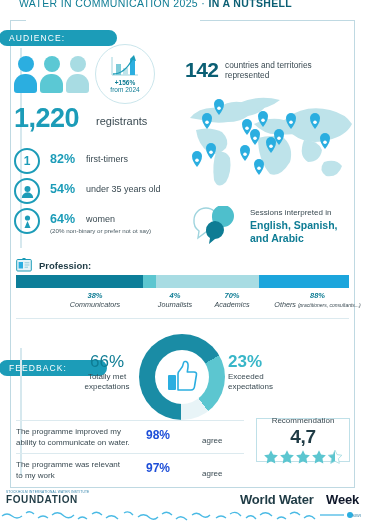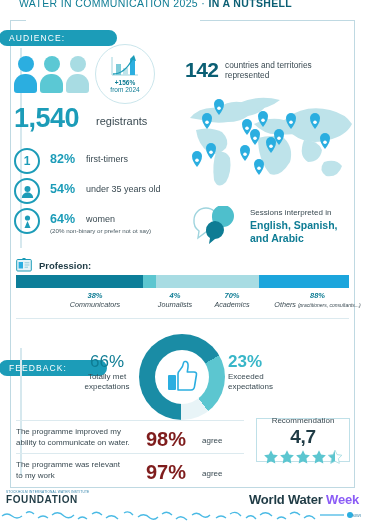--- a/index.html
+++ b/index.html
@@ -99,38 +99,38 @@
                 display:flex; align-items:center; justify-content:center; }
   .fb-left { position:absolute; left:76px; top:352px; width:62px; text-align:center; }
   .fb-right { position:absolute; left:228px; top:352px; width:80px; text-align:left; }
   .fb-pct-dark { font-size:17px; font-weight:normal; color:#0E7C94; }
   .fb-pct-lt { font-size:17px; font-weight:bold; color:#38B6C8; }
   .fb-sub { font-size:8px; color:#3A4A52; line-height:1.25; }
 
   
   .agree { position:absolute; left:16px; width:228px; height:32px; }
   .agree .q { position:absolute; left:0; top:3px; font-size:8px; color:#3A4A52; line-height:1.35; width:128px; }
-  .agree .a { position:absolute; left:130px; top:4px; font-size:20px; font-weight:bold; color:#7f1d1d; }
+  .agree .a { position:absolute; left:130px; top:4px; font-size:12px; font-weight:bold; color:#1d4ed8; }
   .agree .ag { position:absolute; left:186px; top:12px; font-size:8px; color:#3A4A52; }
   .agree-sep { position:absolute; left:16px; width:228px; border-top:1px solid #DCEAEF; }
 
   
   .rec { position:absolute; left:256px; top:418px; width:94px; height:44px;
          border:1px solid #BFE0E8; display:flex; flex-direction:column; align-items:center; justify-content:center; gap:1px; }
   .rec-t { font-size:8px; color:#3A4A52; }
   .rec-v { font-size:19px; font-weight:bold; color:#1F3B45; letter-spacing:-.3px; }
   .stars { display:flex; gap:0px; }
 
   
   .footer { position:absolute; left:0; top:490px; width:365px; height:35px; }
   .f-small { position:absolute; left:6px; top:0px; font-size:3.2px; color:#2B7FA8; letter-spacing:.2px; }
   .f-found { position:absolute; left:6px; top:4px; font-size:10px; font-weight:bold; color:#1F3B45; letter-spacing:.6px; }
   .f-www { position:absolute; right:6px; top:2px; font-size:13px; font-weight:bold; letter-spacing:-.2px; }
   .f-www .w1 { color:#1F3B45; }
-  .f-www .w2 { color:#8b5cf6; }
+  .f-www .w2 { color:#0f172a;margin-left:9px; }
   .f-wave { position:absolute; left:0; top:20px; width:365px; height:12px; }
   .f-siwi { position:absolute; right:4px; top:23px; font-size:4px; color:#2B7FA8; }
 </style>
 </head>
 <body>
 
 <div id="page">
 
   <div class="title-wrap"></div>
   <div class="title-text">
@@ -165,21 +165,21 @@
       <rect x="8" y="9" width="5" height="11" fill="#7FCBD8"></rect>
       <rect x="15" y="13" width="5" height="7" fill="#BEE3EA"></rect>
       <rect x="22" y="4" width="5" height="16" fill="#2BAEE0"></rect>
       <path d="M5 19 C14 19, 20 13, 25 3" stroke="#1C9CB8" stroke-width="1.3" fill="none"></path>
       <path d="M22 4 L26 0 L28 6 Z" fill="#1C9CB8"></path>
     </svg>
     <div class="g1">+156%</div>
     <div class="g2">from 2024</div>
   </div>
 
-  <div class="reg-num">1,540</div>
+  <div class="reg-num">1,220</div>
   <div class="reg-lbl">registrants</div>
 
   <div class="stat" style="top:148px;">
     <div class="ring">
       <span style="font-size:12px;font-weight:bold;color:#1C9CB8;">1</span>
     </div>
     <div class="pct">82%</div>
     <div class="txt">first-timers</div>
   </div>
 

